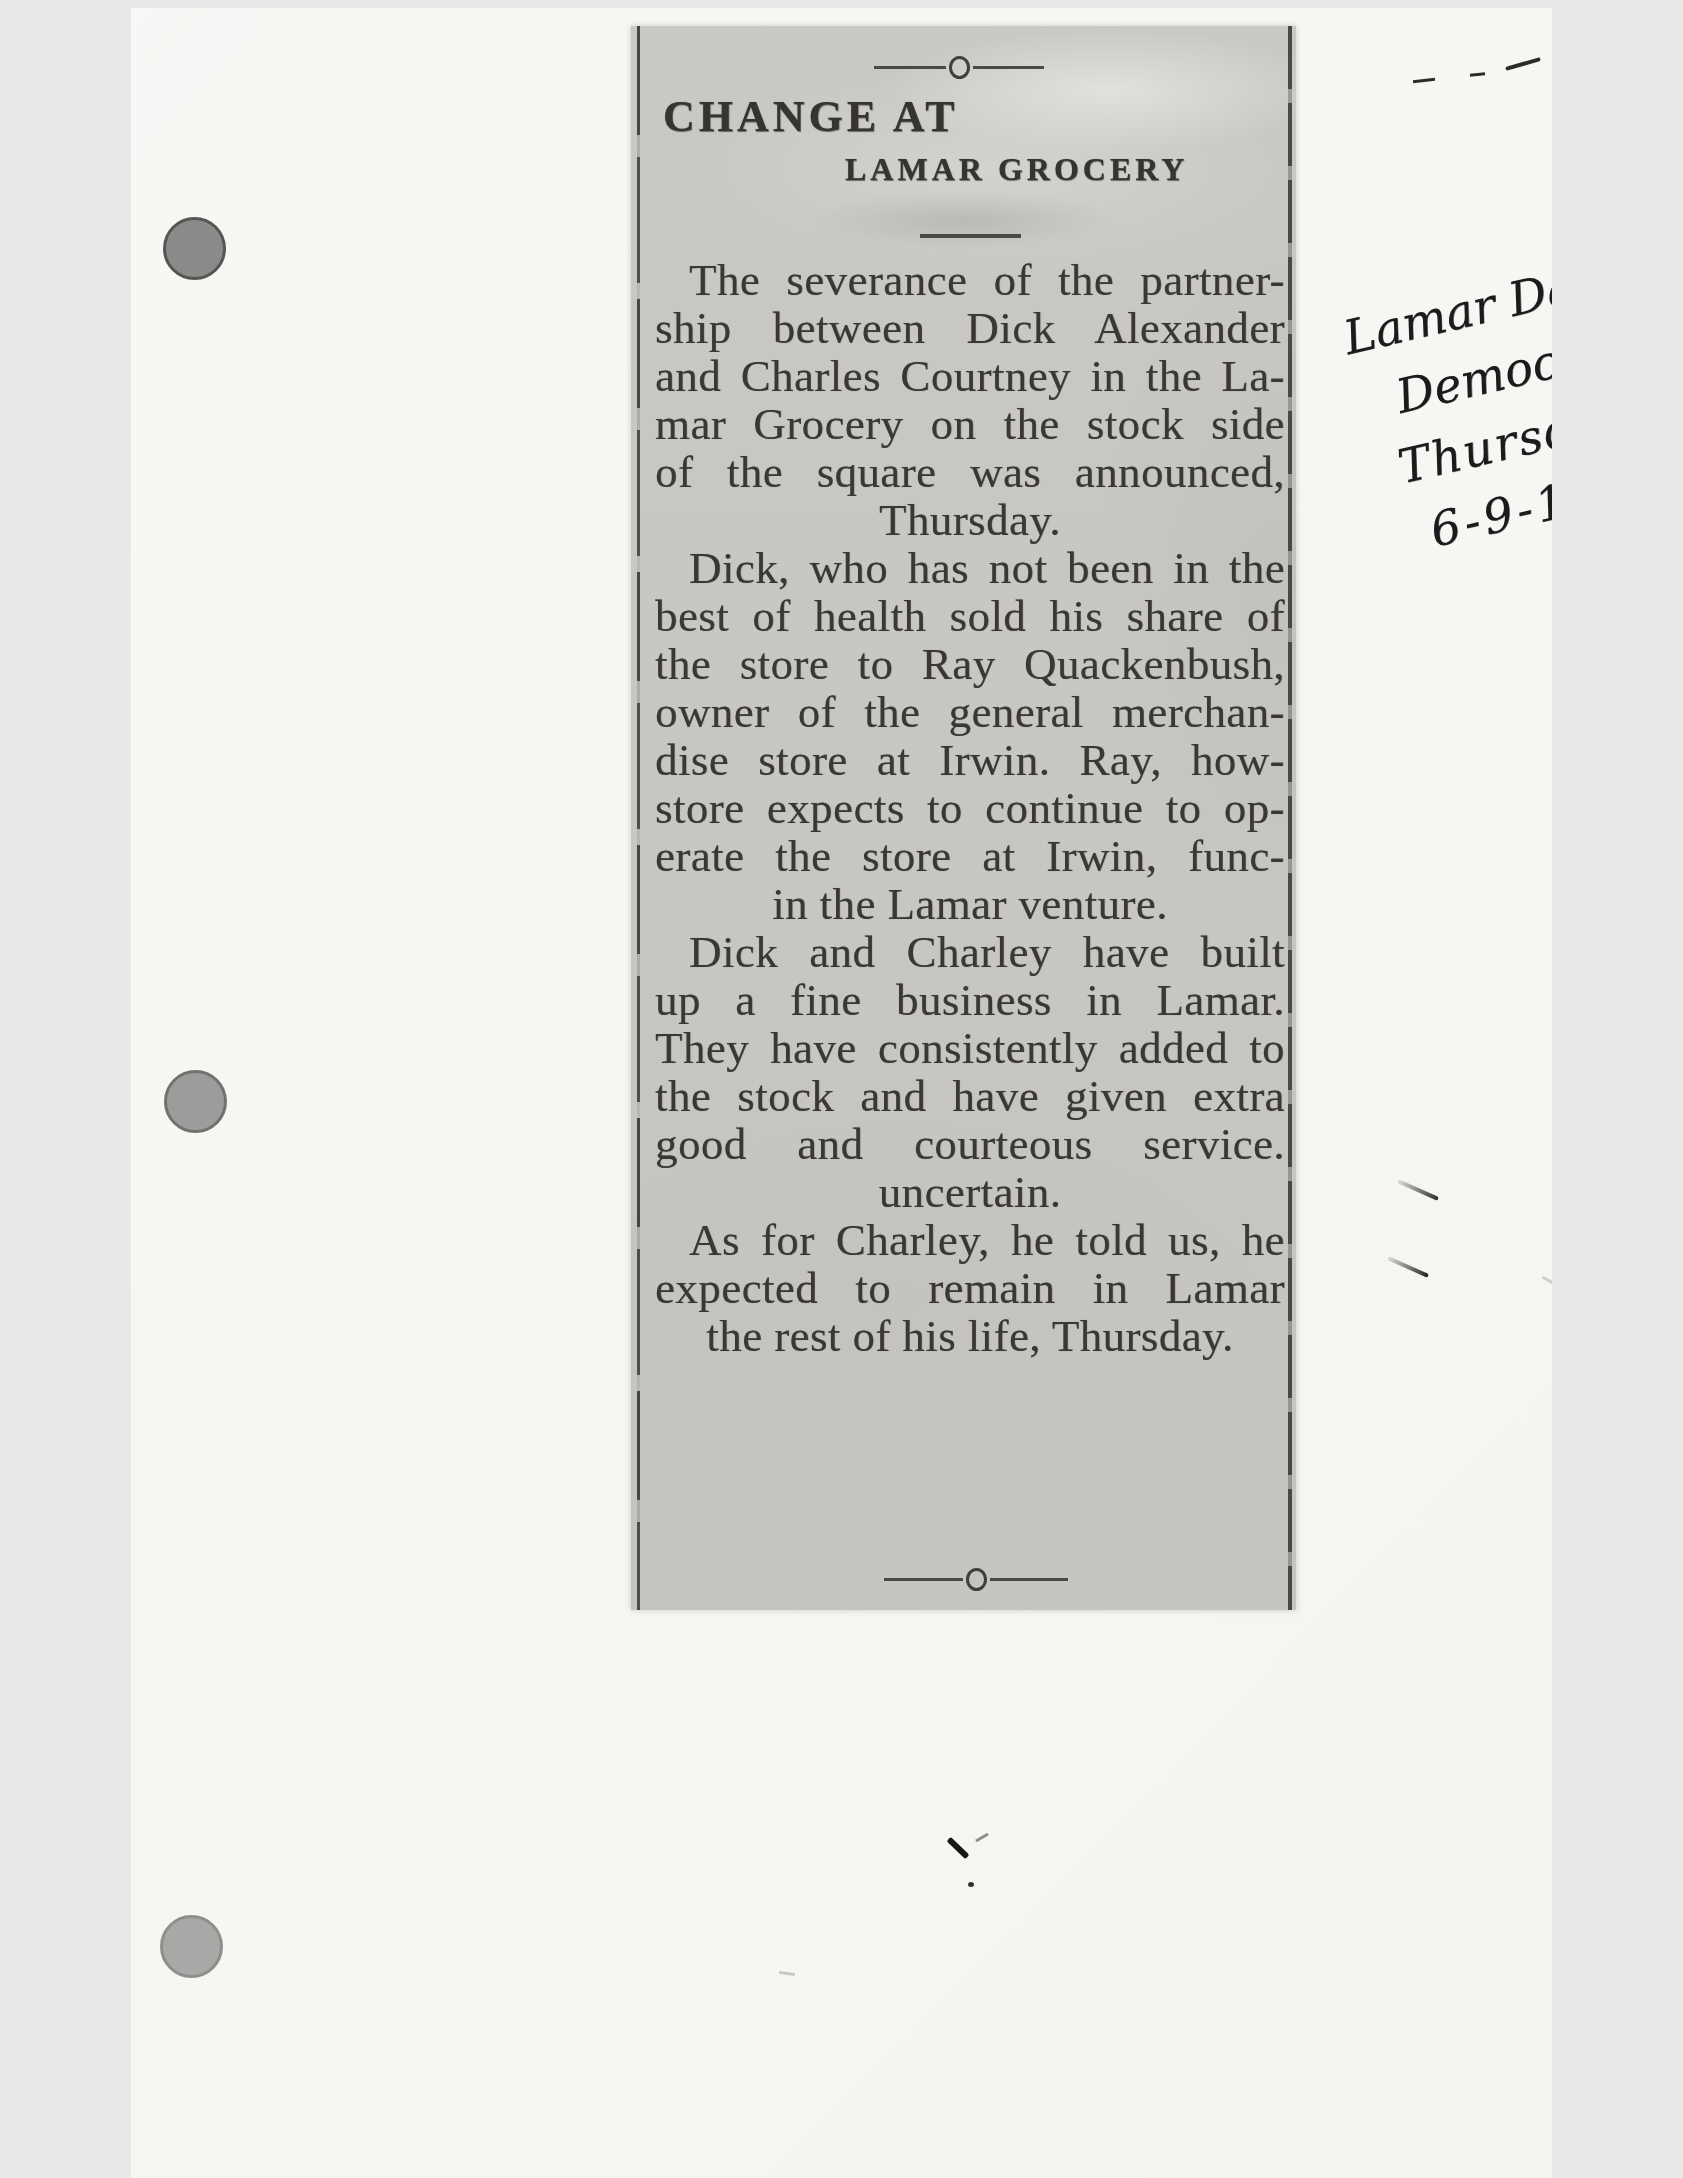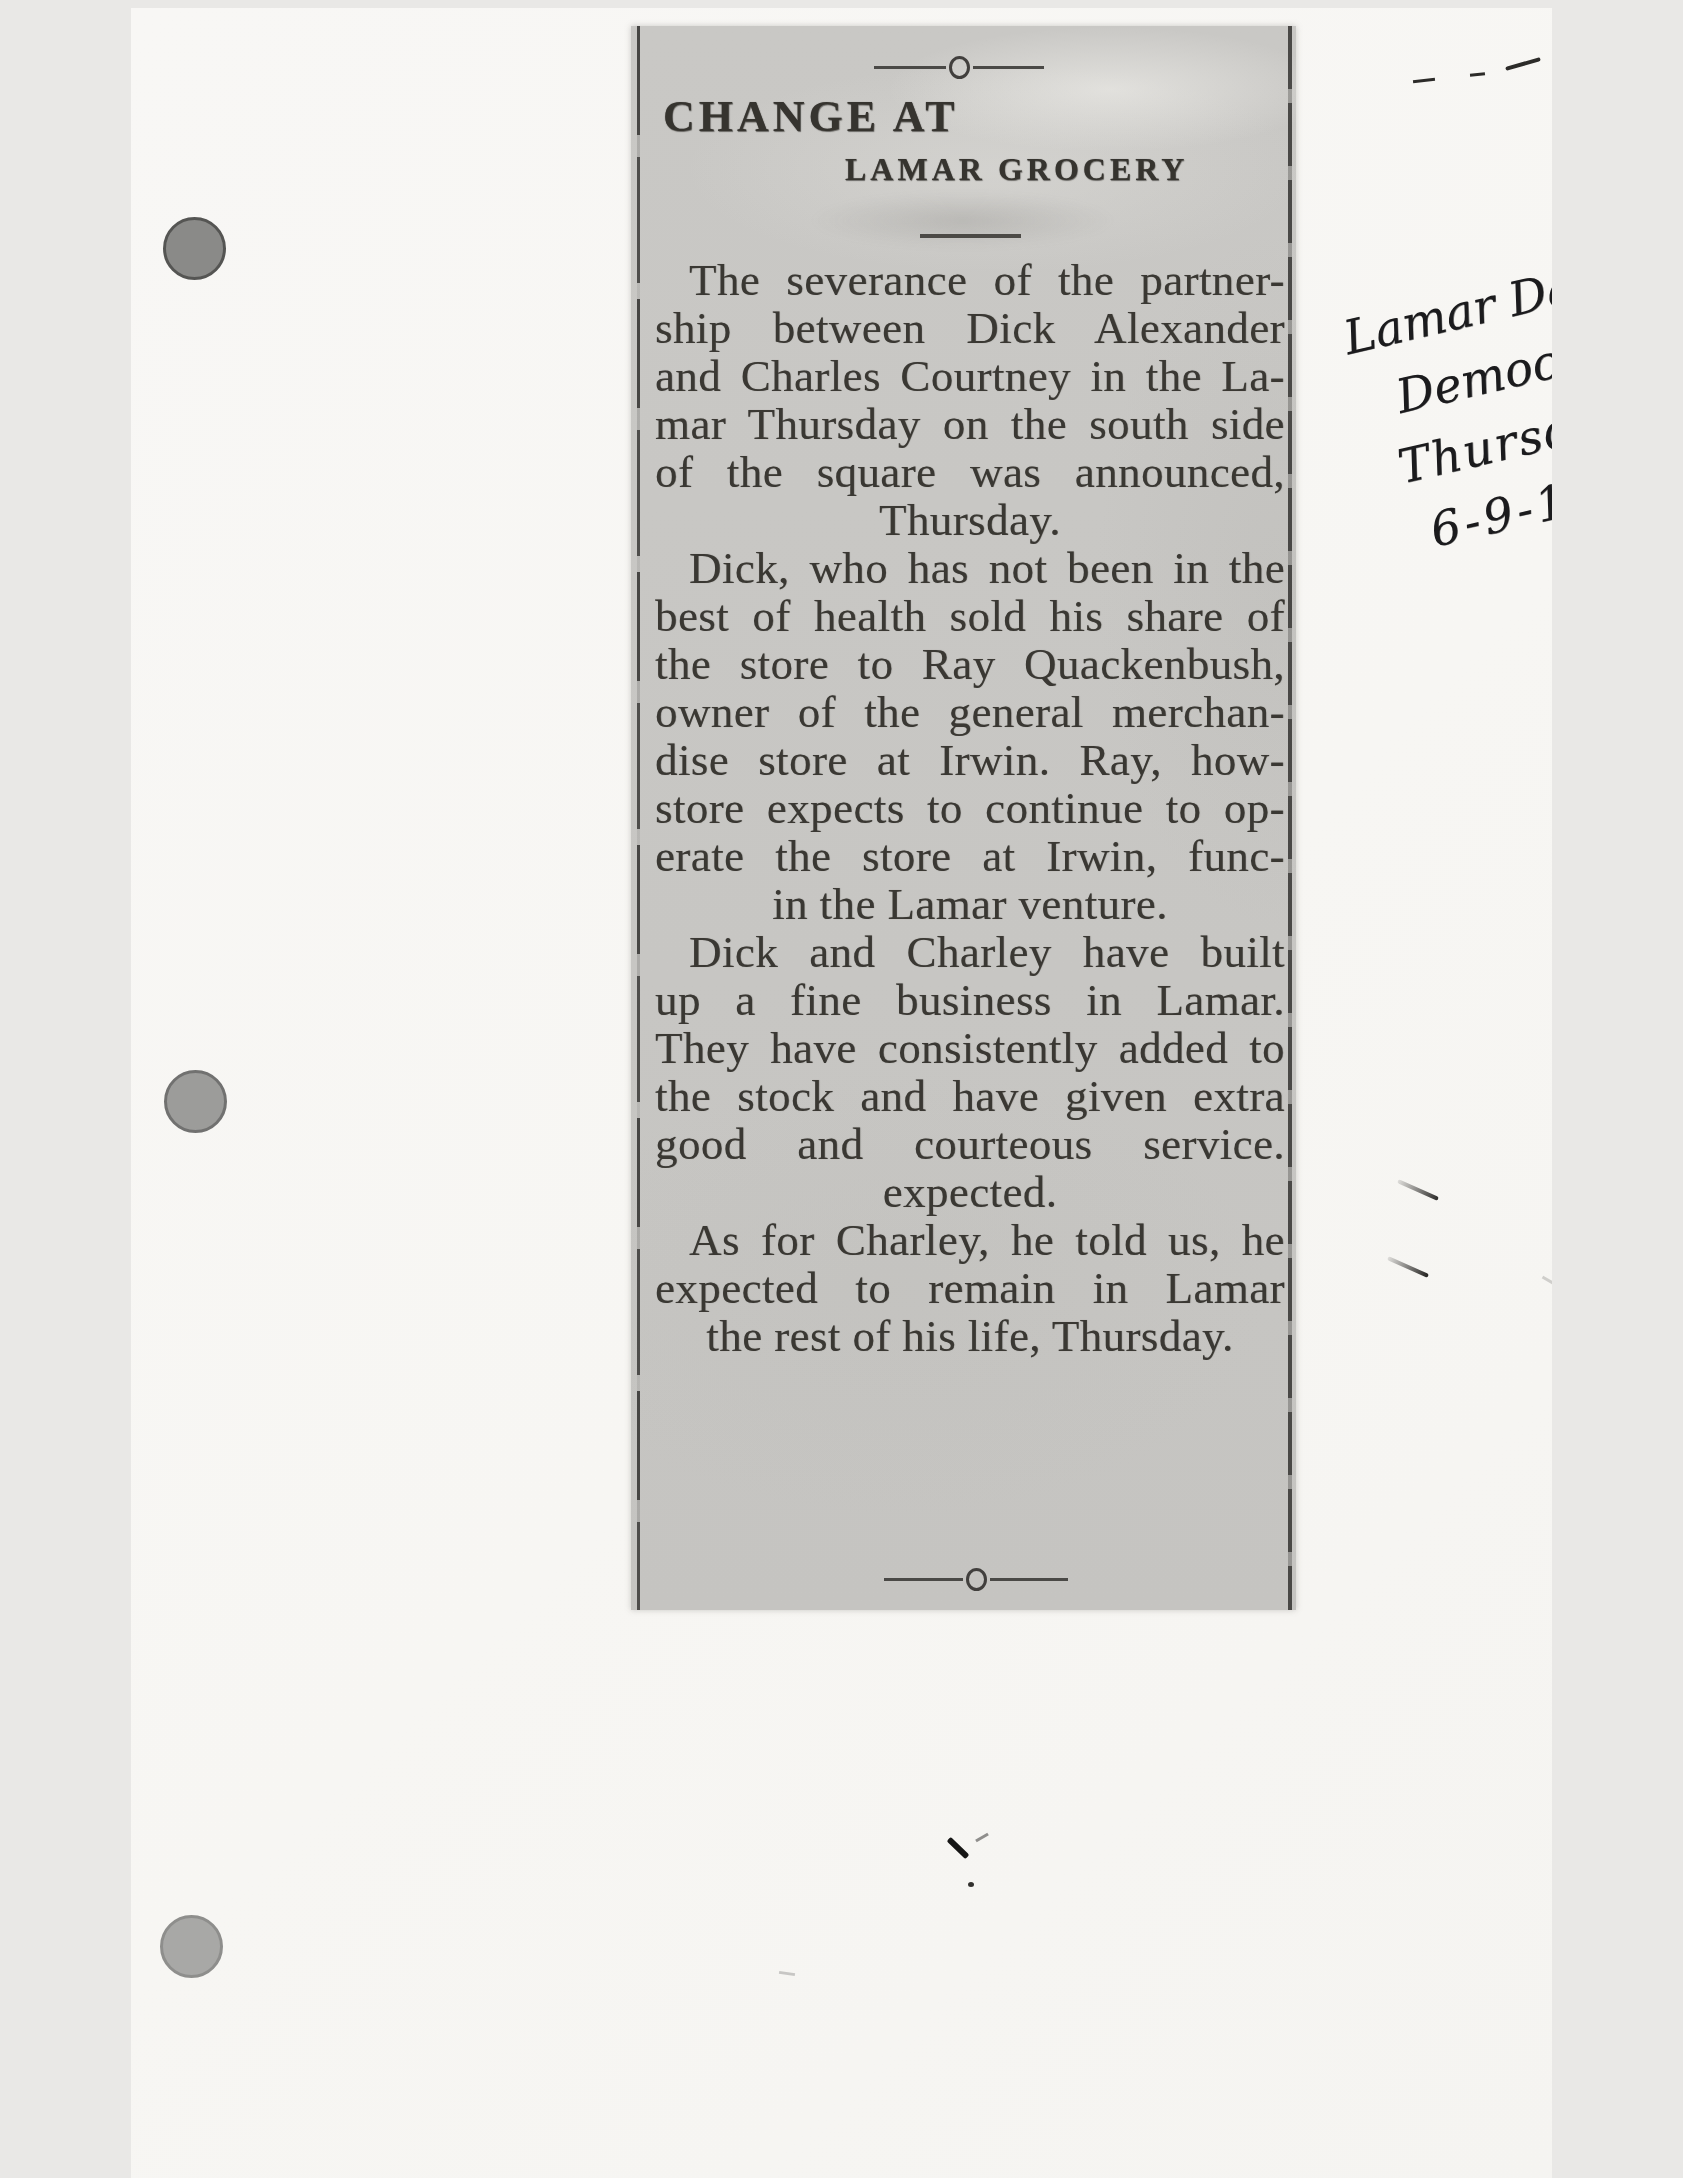--- a/index.html
+++ b/index.html
@@ -125,37 +125,37 @@
     <div class="hl hl1">CHANGE AT</div>
     <div class="hl hl2">LAMAR GROCERY</div>
 
     <div class="ghost"></div>
     <div class="hl-rule"></div>
 
     <div class="body-col">
         <div class="bline jline indent">The severance of the partner-</div>
         <div class="bline jline">ship between Dick Alexander</div>
         <div class="bline jline">and Charles Courtney in the La-</div>
-        <div class="bline jline">mar Thursday on the south side</div>
+        <div class="bline jline">mar Grocery on the stock side</div>
         <div class="bline jline">of the square was announced,</div>
         <div class="bline lline">Thursday.</div>
         <div class="bline jline indent">Dick, who has not been in the</div>
         <div class="bline jline">best of health sold his share of</div>
         <div class="bline jline">the store to Ray Quackenbush,</div>
         <div class="bline jline">owner of the general merchan-</div>
         <div class="bline jline">dise store at Irwin. Ray, how-</div>
         <div class="bline jline">store expects to continue to op-</div>
         <div class="bline jline">erate the store at Irwin, func-</div>
         <div class="bline lline">in the Lamar venture.</div>
         <div class="bline jline indent">Dick and Charley have built</div>
         <div class="bline jline">up a fine business in Lamar.</div>
         <div class="bline jline">They have consistently added to</div>
         <div class="bline jline">the stock and have given extra</div>
         <div class="bline jline">good and courteous service.</div>
-        <div class="bline lline">expected.</div>
+        <div class="bline lline">uncertain.</div>
         <div class="bline jline indent">As for Charley, he told us, he</div>
         <div class="bline jline">expected to remain in Lamar</div>
         <div class="bline lline">the rest of his life, Thursday.</div>
       </div>
 
     <div class="odivider botdiv">
       <span class="seg"></span>
       <span class="circ"></span>
       <span class="seg"></span>
     </div>

